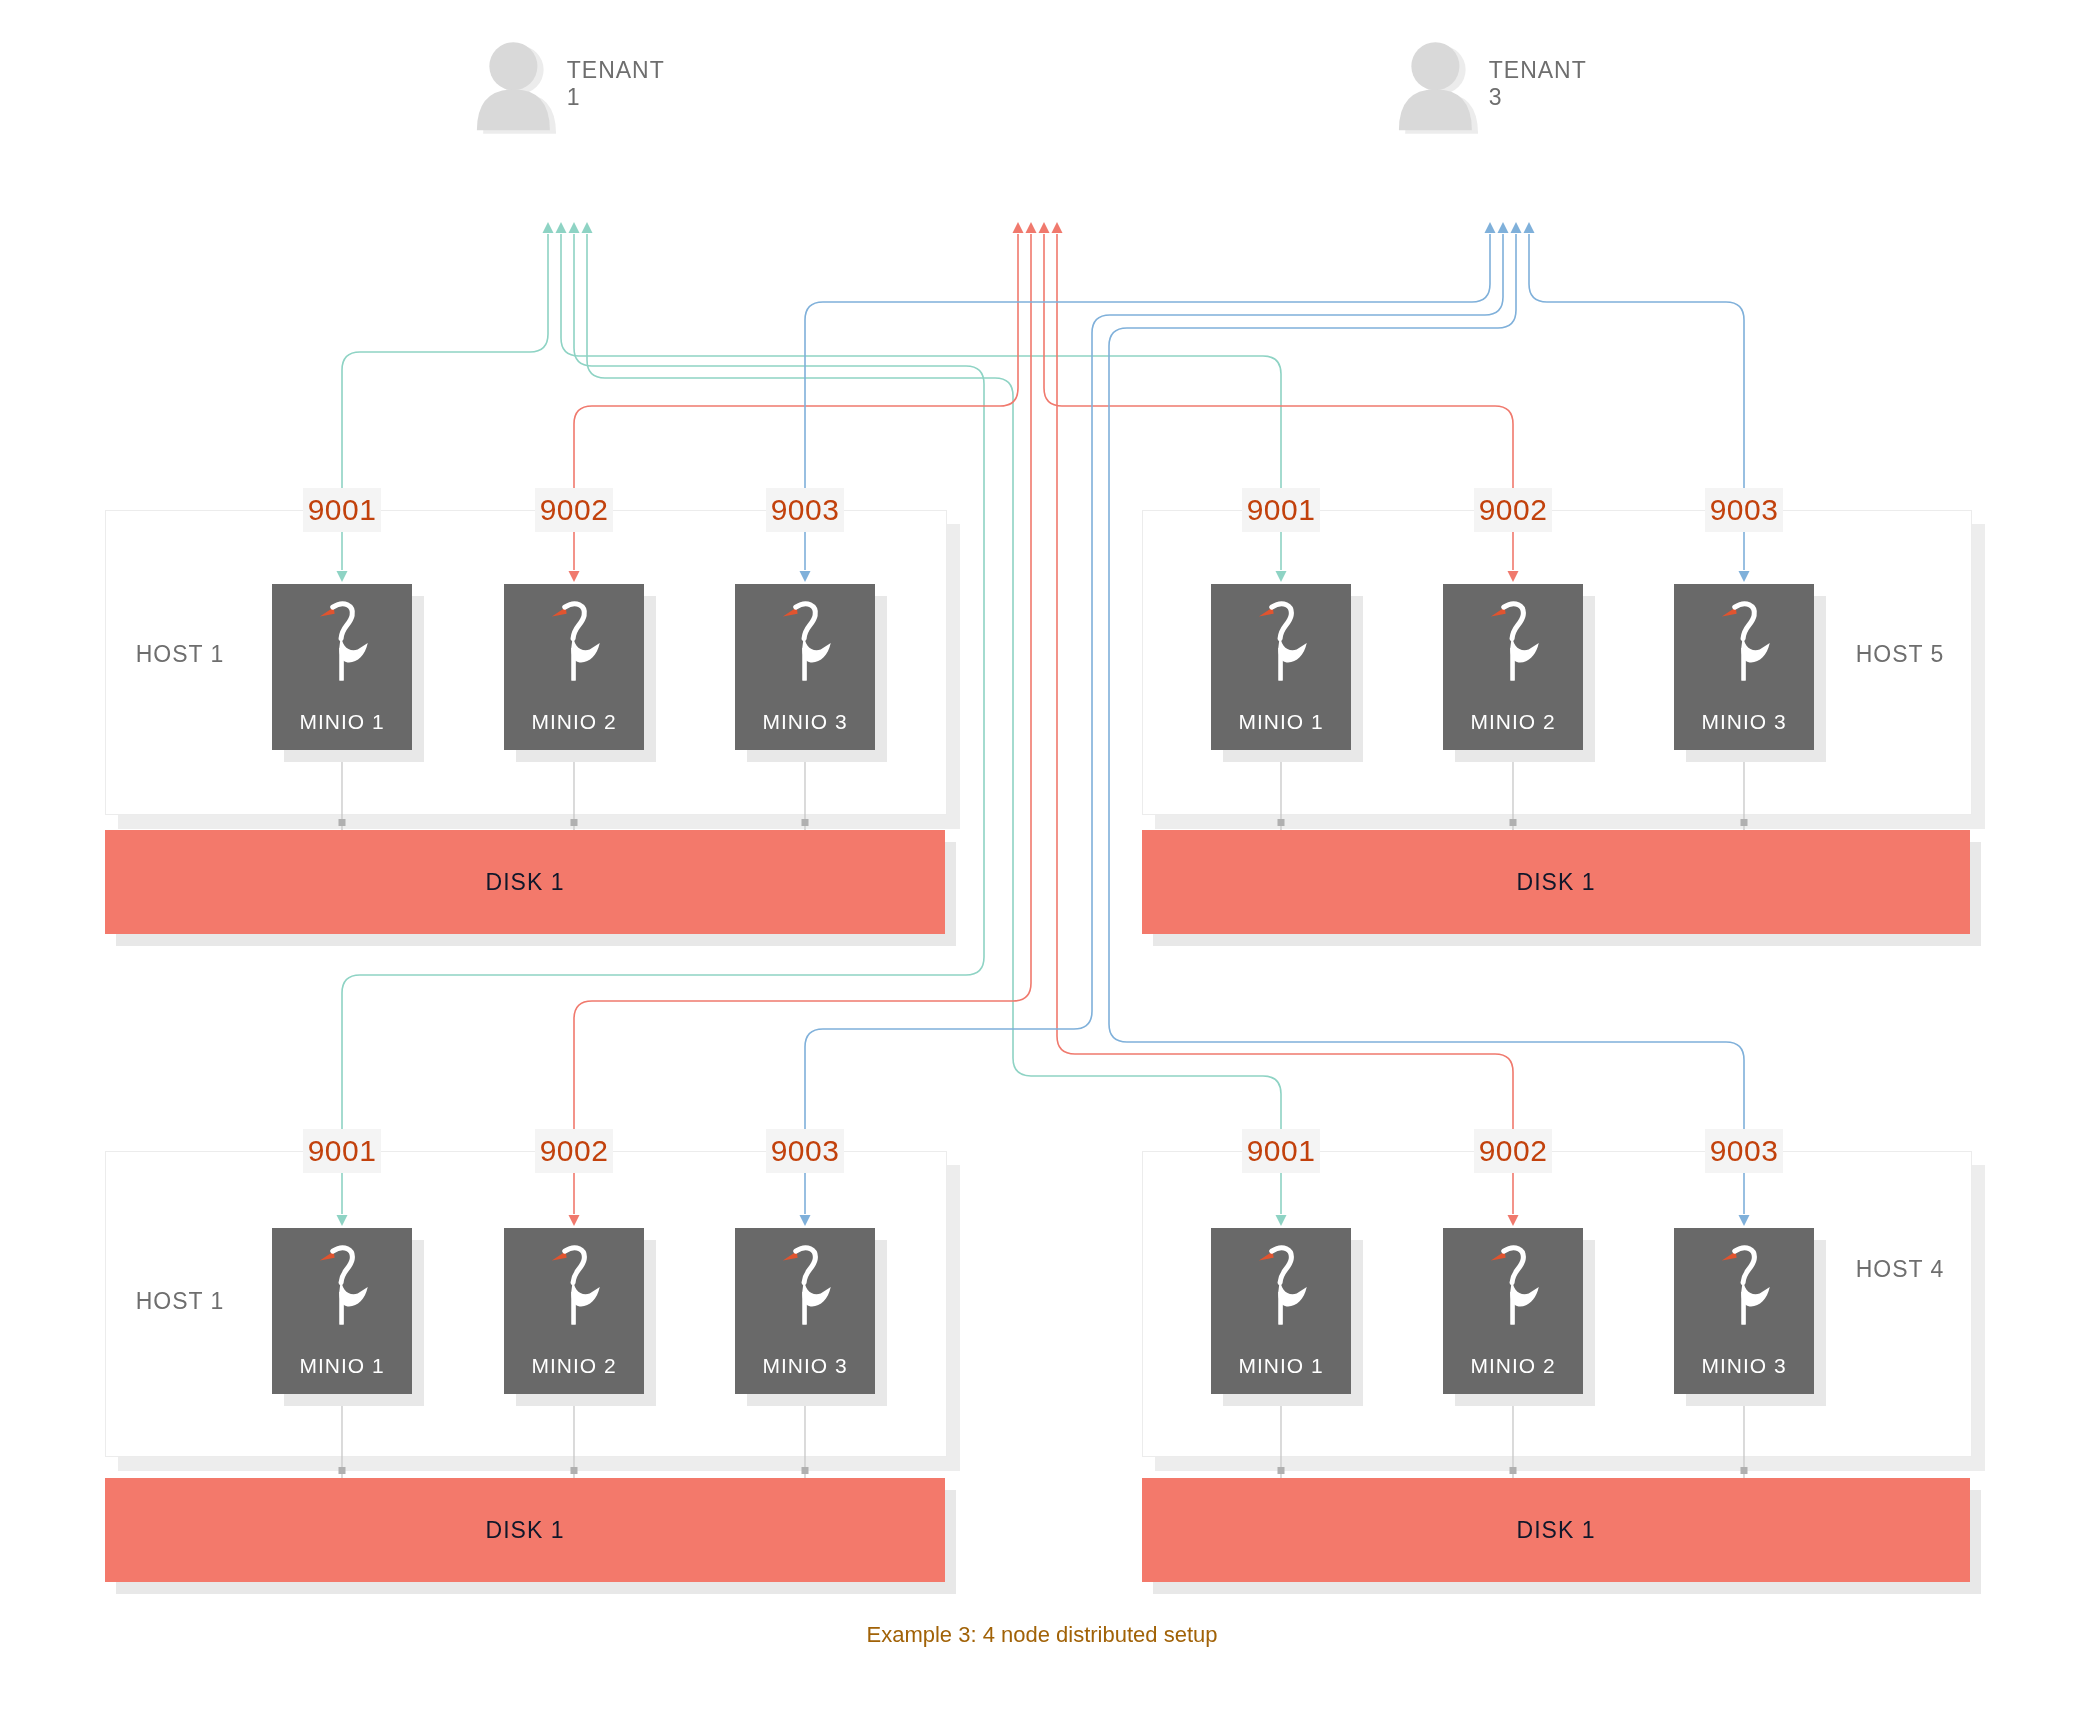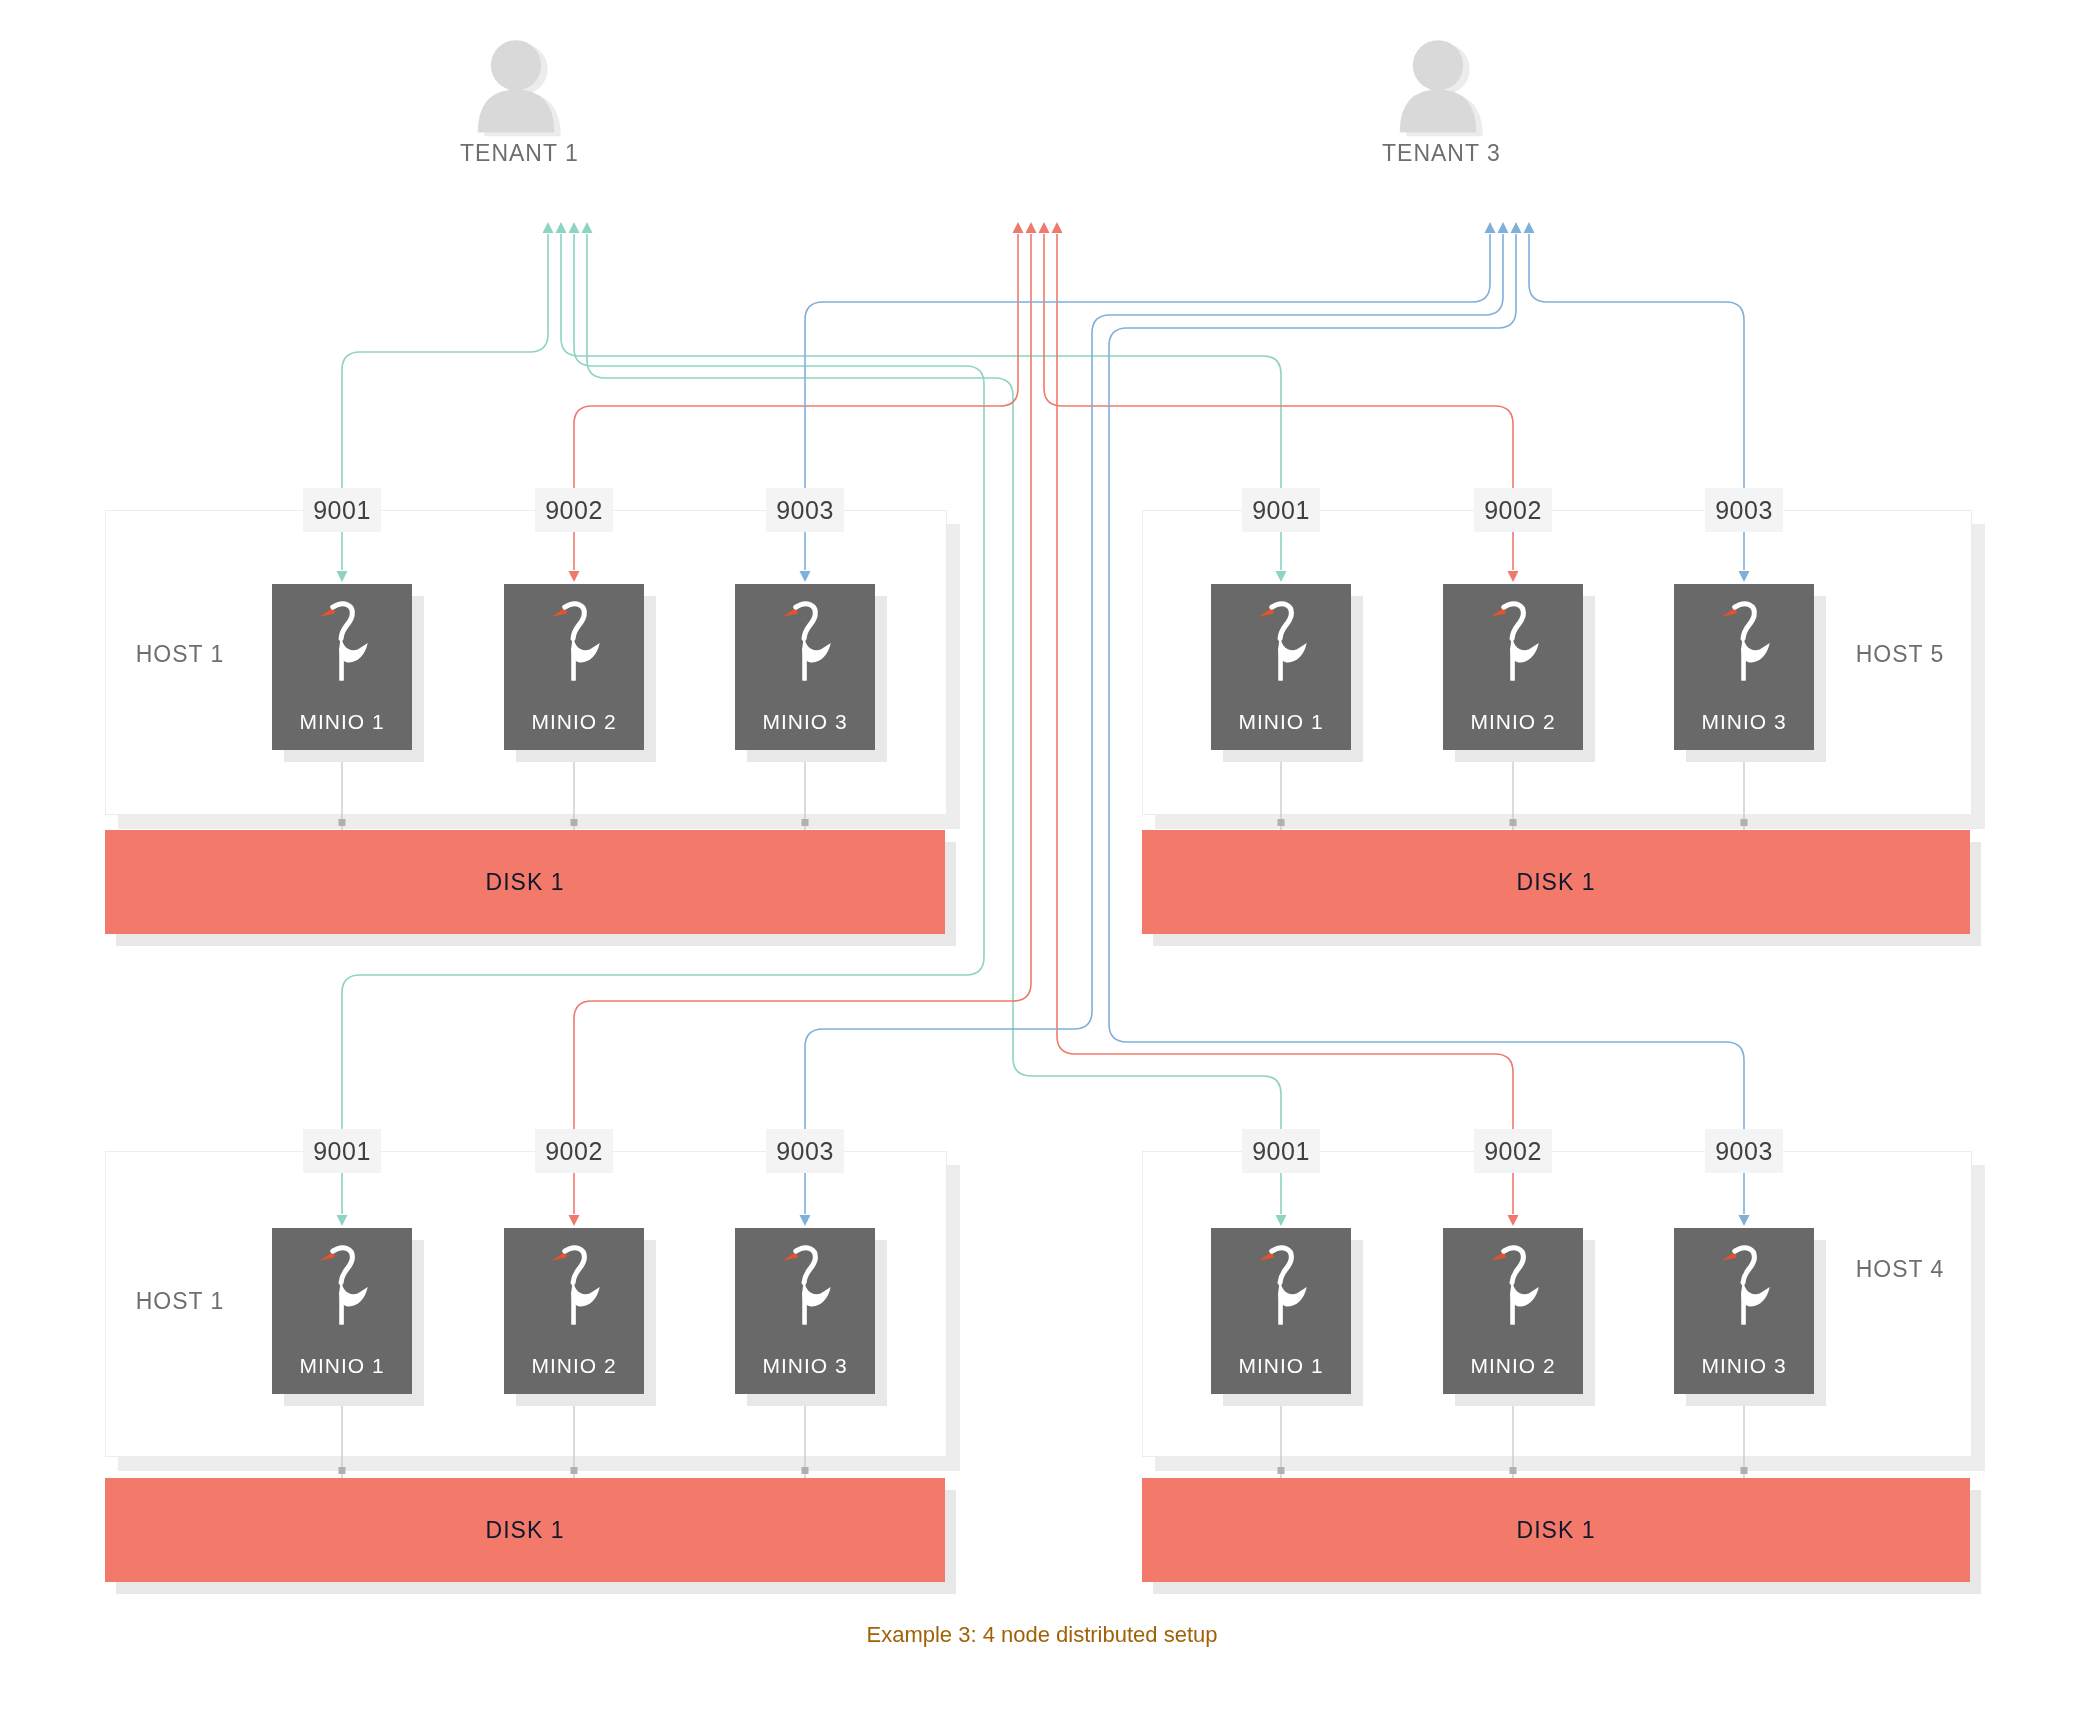--- a/index.html
+++ b/index.html
@@ -9,36 +9,36 @@
   
   .host{position:absolute;z-index:1;background:#fff;border:1px solid #ececec;
         box-shadow:13px 14px 0 #ededed;}
   #wires{position:absolute;left:0;top:0;z-index:2;pointer-events:none;}
   .port,.node,.disk,.tenant,.host-label,.caption{position:absolute;z-index:3;}
 
   
   .host-label{color:#6e6e6e;font-size:23px;letter-spacing:1px;text-align:center;}
 
   
-  .port{width:78px;height:44px;background:#f4f4f4;color:#404040;font-size:25px;
+  .port{width:78px;height:44px;background:#f4f4f4;color:#c2410c;font-size:30px;
         display:flex;align-items:center;justify-content:center;letter-spacing:0.5px;}
 
   
   .node{width:140px;height:166px;background:var(--c-node,#696969);
         box-shadow:12px 12px 0 #e8e8e8;display:flex;flex-direction:column;align-items:center;}
   .bird{width:56px;height:92px;margin-top:14px;}
   .node-label{margin-top:auto;margin-bottom:16px;color:#fff;font-size:21px;letter-spacing:1px;}
 
   
   .disk{height:104px;background:var(--c-disk,#f3796b);box-shadow:11px 12px 0 #e8e8e8;
         display:flex;align-items:center;justify-content:center;}
   .disk span{color:#0f172a;font-size:23px;letter-spacing:1px;}
 
   
-  .tenant{top:28px;width:220px;display:flex;flex-direction:column;align-items:flex-start;}
+  .tenant{top:28px;width:220px;display:flex;align-items:center;}
   .person{width:112px;height:112px;}
   .tenant-label{margin-top:0;color:#6e6e6e;font-size:23px;letter-spacing:1px;}
 
   
   .caption{color:#a16207;font-size:22px;text-align:center;}
 
   
   .wire{fill:none;stroke-width:1.6px;}
   .w-t1{stroke:var(--c-tenant1,#8ed3c4);}
   .w-t2{stroke:var(--c-tenant2,#f0796d);}

